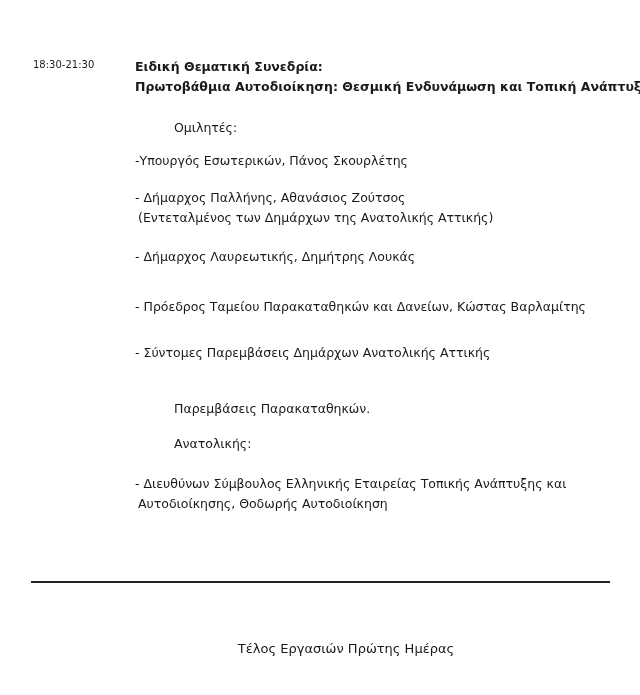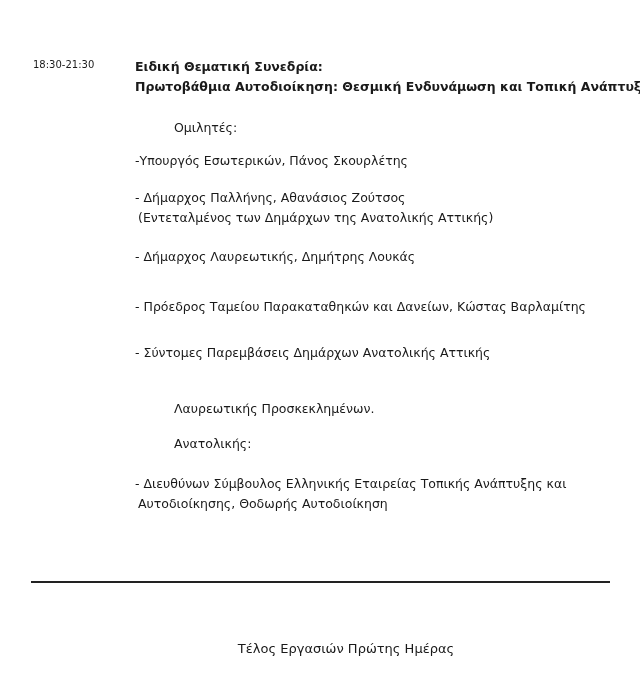--- a/index.html
+++ b/index.html
@@ -31,21 +31,21 @@
 
   <div class="abs label" style="top:120px;">Ομιλητές:</div>
 
   <div class="abs item" style="top:153px;">-Υπουργός Εσωτερικών, Πάνος Σκουρλέτης</div>
   <div class="abs item" style="top:190px;">- Δήμαρχος Παλλήνης, Αθανάσιος Ζούτσος</div>
   <div class="abs item indent" style="top:210px;">(Εντεταλμένος των Δημάρχων της Ανατολικής Αττικής)</div>
   <div class="abs item" style="top:249px;text-align:right;">- Δήμαρχος Λαυρεωτικής, Δημήτρης Λουκάς</div>
   <div class="abs item" style="top:299px;">- Πρόεδρος Ταμείου Παρακαταθηκών και Δανείων, Κώστας Βαρλαμίτης</div>
   <div class="abs item" style="top:328px;margin-top:17px;">- Σύντομες Παρεμβάσεις Δημάρχων Ανατολικής Αττικής</div>
 
-  <div class="abs label" style="top:401px;">Λαυρεωτικής Προσκεκλημένων.</div>
+  <div class="abs label" style="top:401px;">Παρεμβάσεις Παρακαταθηκών.</div>
   <div class="abs label" style="top:436px;">Ανατολικής:</div>
 
   <div class="abs item" style="top:476px;">- Διευθύνων Σύμβουλος Ελληνικής Εταιρείας Τοπικής Ανάπτυξης και</div>
   <div class="abs item indent" style="top:496px;">Αυτοδιοίκησης, Θοδωρής Αυτοδιοίκηση</div>
 
   <div class="rule"></div>
 
   <div class="abs closing">Τέλος Εργασιών Πρώτης Ημέρας</div>
 </div>
 

